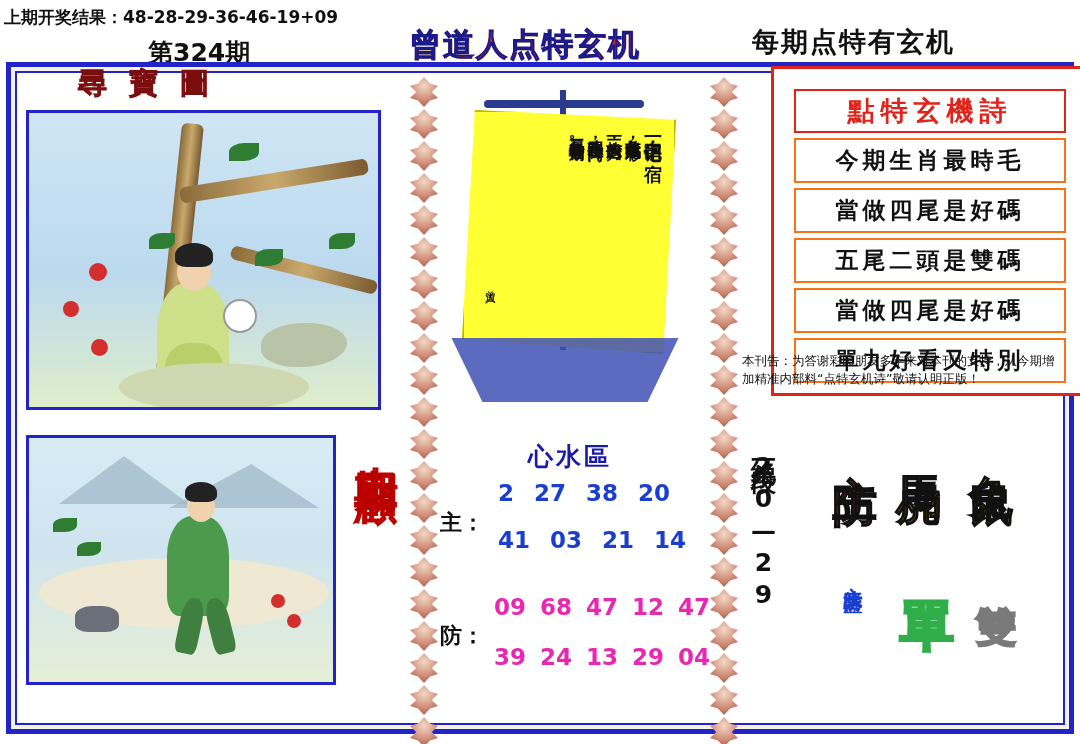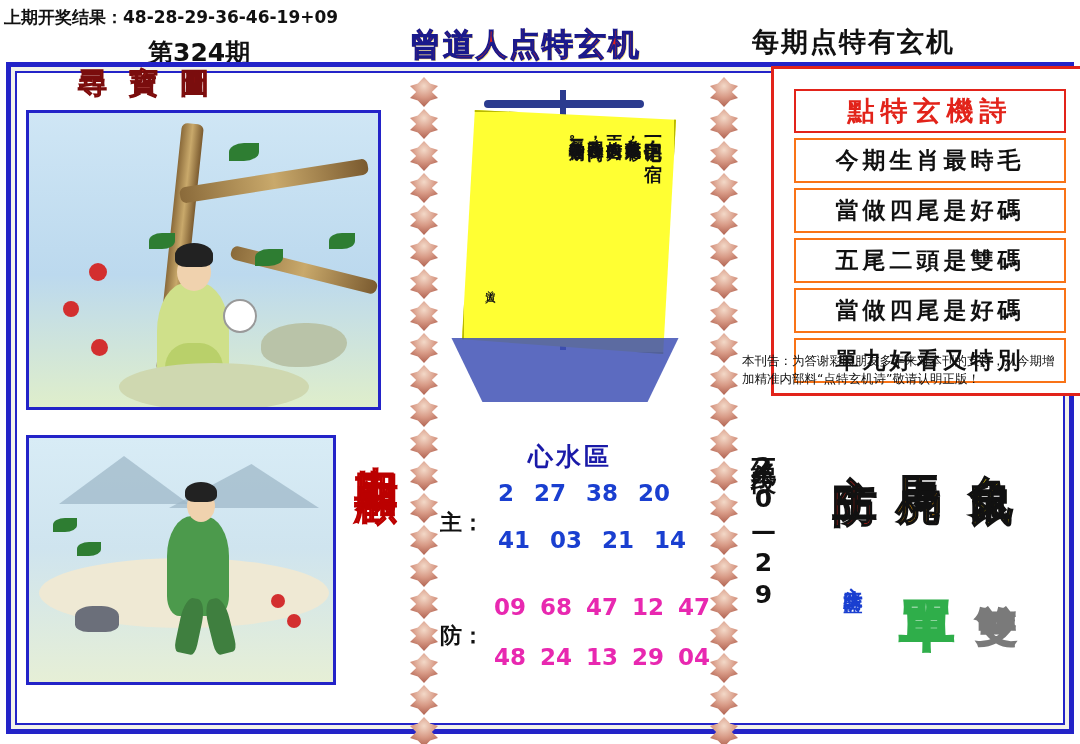--- a/index.html
+++ b/index.html
@@ -356,21 +356,21 @@
 
   <div class="num-label" style="left:440px;top:621px;">防：</div>
   <div class="num-row" style="left:494px;top:594px;gap:14px;">
     <span class="num pink">09</span>
     <span class="num pink">68</span>
     <span class="num pink">47</span>
     <span class="num pink">12</span>
     <span class="num pink">47</span>
   </div>
   <div class="num-row" style="left:494px;top:644px;gap:14px;">
-    <span class="num pink">48</span>
+    <span class="num pink">39</span>
     <span class="num pink">24</span>
     <span class="num pink">13</span>
     <span class="num pink">29</span>
     <span class="num pink">04</span>
   </div>
 
   <div class="juesha">绝杀一段20—29</div>
 
   <div class="zodiac yellow" style="left:968px;top:440px;">兔鼠</div>
   <div class="zodiac orange" style="left:896px;top:440px;">馬虎</div>

